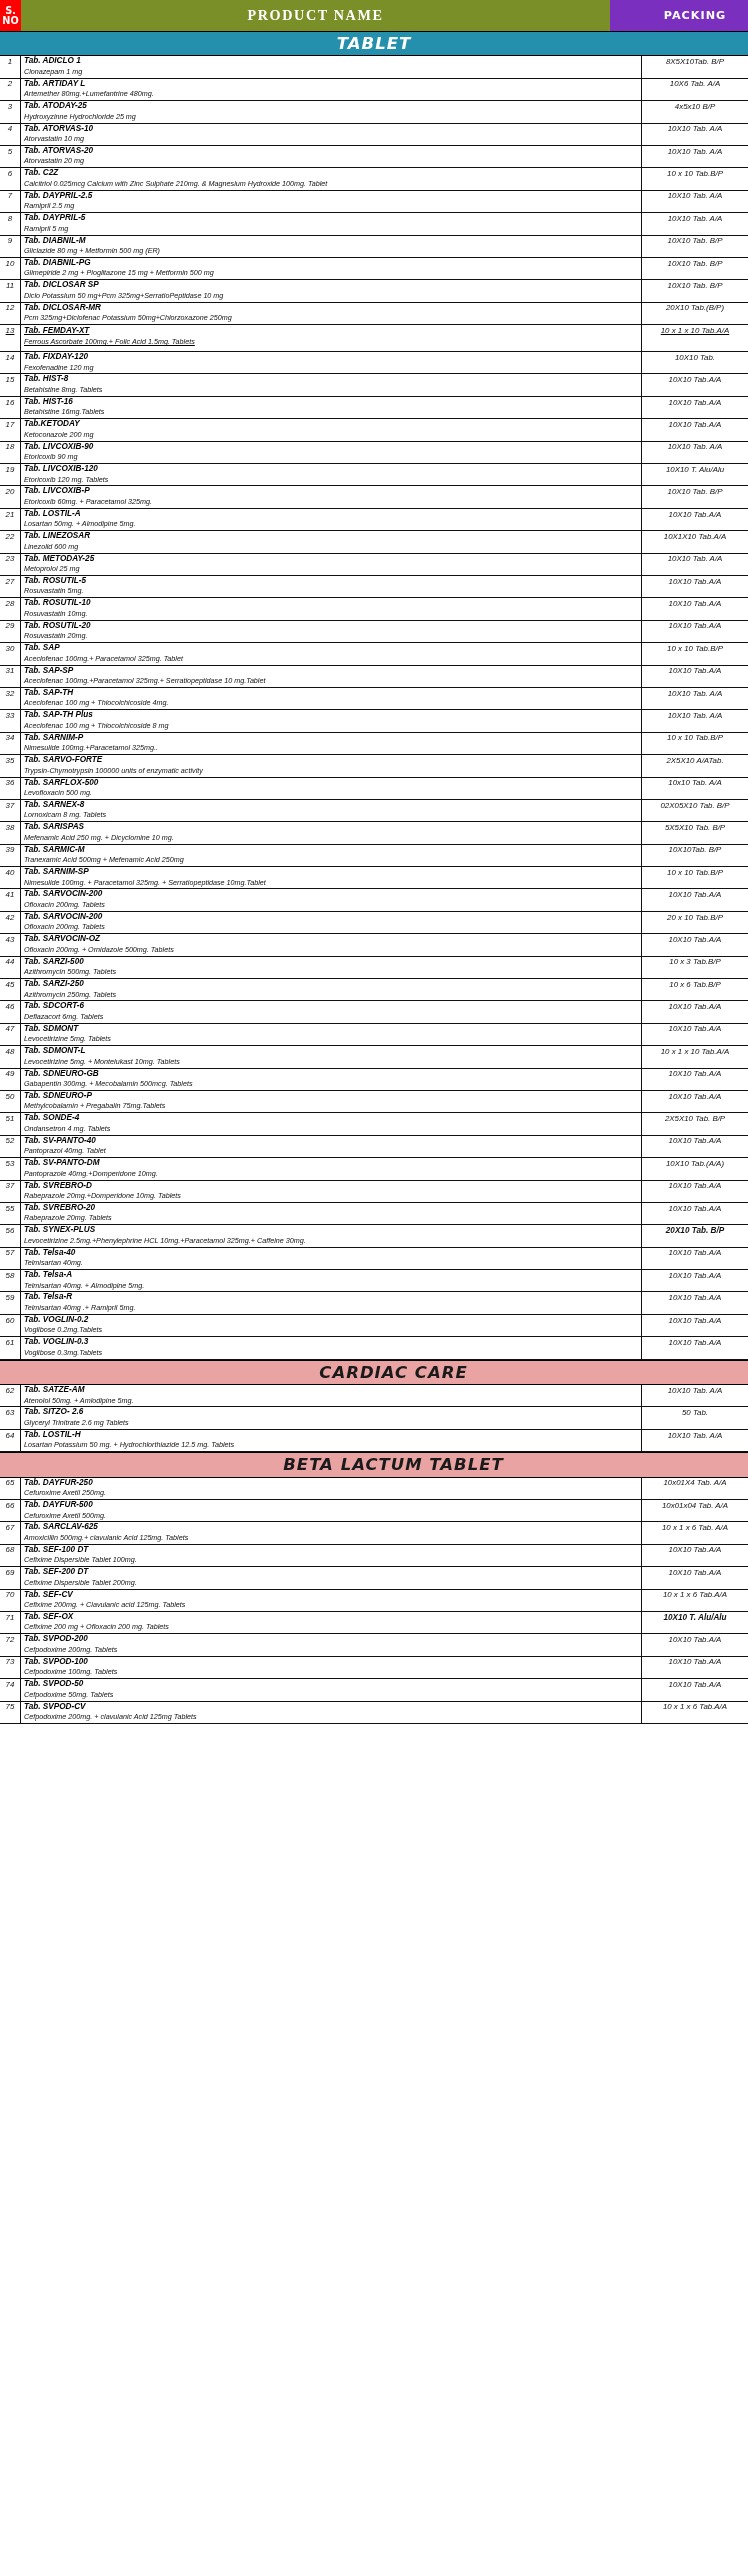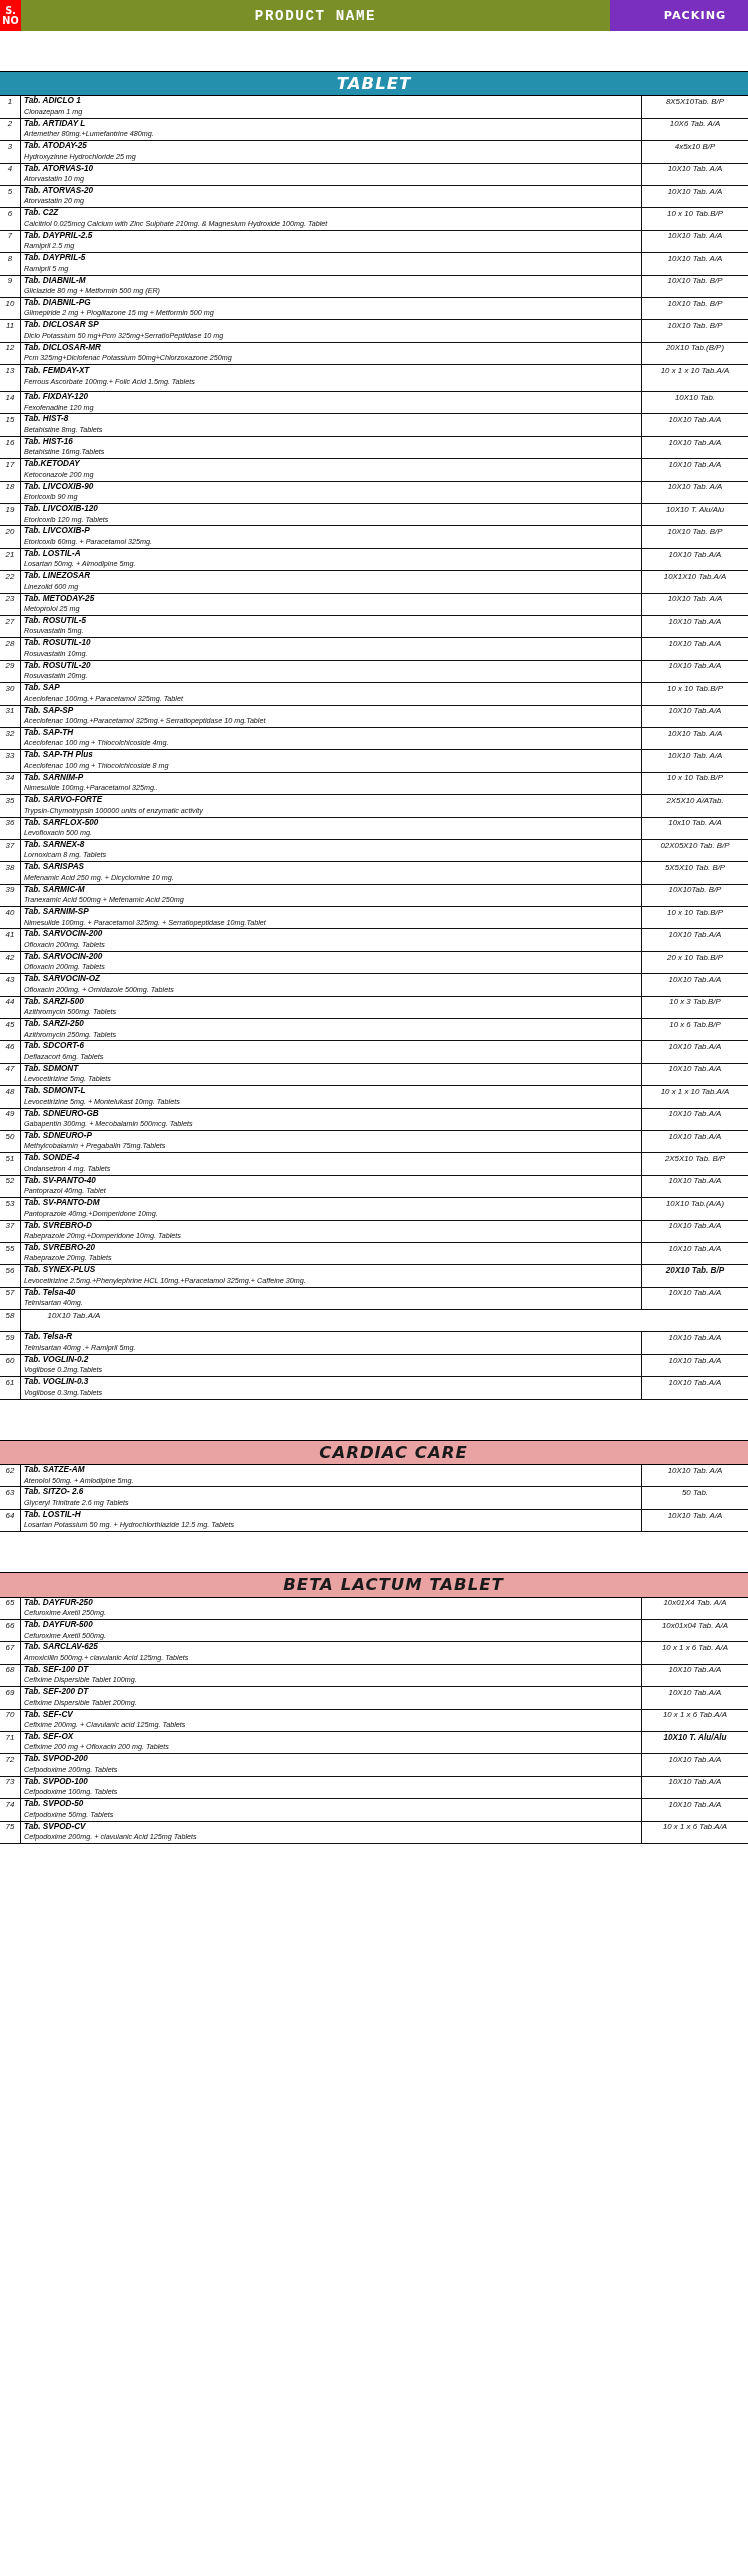--- a/index.html
+++ b/index.html
@@ -18,37 +18,37 @@
     width:21px;min-width:21px;background:#ff0000;color:#ffffff;
     display:flex;flex-direction:column;align-items:center;justify-content:center;
     font-weight:700;font-size:9.7px;line-height:9.7px;letter-spacing:0px;
     font-family:"DejaVu Sans", sans-serif;
   }
   .hdr-sno span{display:block;}
   .hdr-name{
     flex:1 1 auto;background:#7b8f28;color:#ffffff;
     display:flex;align-items:center;justify-content:center;
     font-size:14.2px;font-weight:700;letter-spacing:1.6px;
-    font-family:Liberation Mono, monospace;
+    font-family:Liberation Serif, serif;
   }
   .hdr-pack{
     width:106px;min-width:106px;background:#7b2fbe;color:#ffffff;
     display:flex;align-items:center;justify-content:center;
     font-size:11.2px;font-weight:700;letter-spacing:1px;
     font-family:"DejaVu Sans", sans-serif;
     padding-left:32px;
   }
 
   
   .band{
     width:748px;box-sizing:border-box;
     height:25.4px;display:flex;align-items:center;justify-content:center;
     font-family:"DejaVu Sans", sans-serif;
     font-style:italic;font-weight:700;font-size:16.5px;letter-spacing:1px;
-    border-top:1.5px solid #000;border-bottom:1.5px solid #000;margin-top:40px;
+    border-top:1.5px solid #000;border-bottom:1.5px solid #000;
   }
   .band.teal{background:#2590ad;color:#ffffff;}
   .band.pink{background:#e9a3a3;color:#1a1a1a;padding-left:39px;}
 
   
   .row{
     display:flex;width:748px;box-sizing:border-box;
     border-bottom:1.2px solid #111;
     min-height:22.4px;
   }
@@ -77,21 +77,21 @@
   .brand{
     font-size:8.2px;font-weight:700;font-style:italic;line-height:10.5px;
     white-space:nowrap;color:#000;
   }
   .comp{
     font-size:7.2px;font-style:italic;line-height:9.7px;
     white-space:nowrap;color:#111;
   }
   .comp.center{text-align:left;padding-right:3px;font-style:italic;}
   .row.tall .c-mid .brand{line-height:12px;}
-  .row.tall{min-height:27px;}
+  .row.tall{min-height:27px;text-decoration:underline;}
 </style>
 </head>
 <body>
 
 <div class="sheet">
 
   <div class="hdr">
     <div class="hdr-sno">
       <span>S.</span>
       <span>NO</span>
@@ -529,20 +529,24 @@
       <div class="row">
         <div class="c-sno">57</div>
         <div class="c-mid">
           <div class="brand">Tab. Telsa-40</div>
           <div class="comp">Telmisartan 40mg.</div>
         </div>
         <div class="c-pack">10X10 Tab.A/A</div>
       </div>
       <div class="row">
         <div class="c-sno">58</div>
+        <div class="c-mid">
+          <div class="brand">Tab. Telsa-A</div>
+          <div class="comp">Telmisartan 40mg. + Almodipine 5mg.</div>
+        </div>
         <div class="c-pack">10X10 Tab.A/A</div>
       </div>
       <div class="row">
         <div class="c-sno">59</div>
         <div class="c-mid">
           <div class="brand">Tab. Telsa-R</div>
           <div class="comp">Telmisartan 40mg .+ Ramipril 5mg.</div>
         </div>
         <div class="c-pack">10X10 Tab.A/A</div>
       </div>

